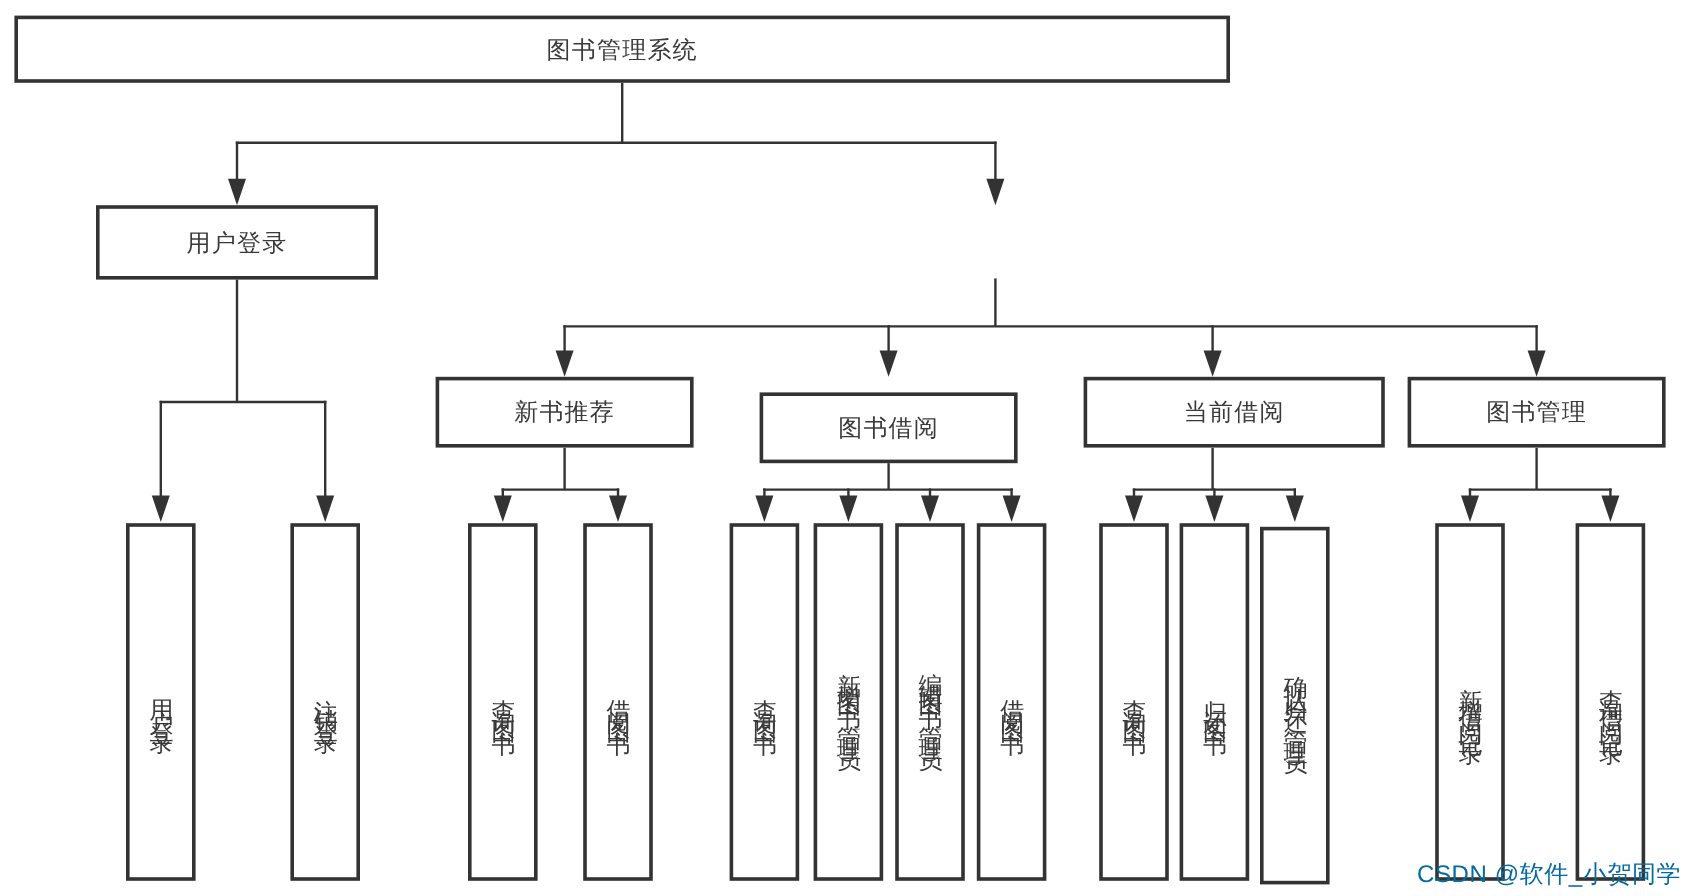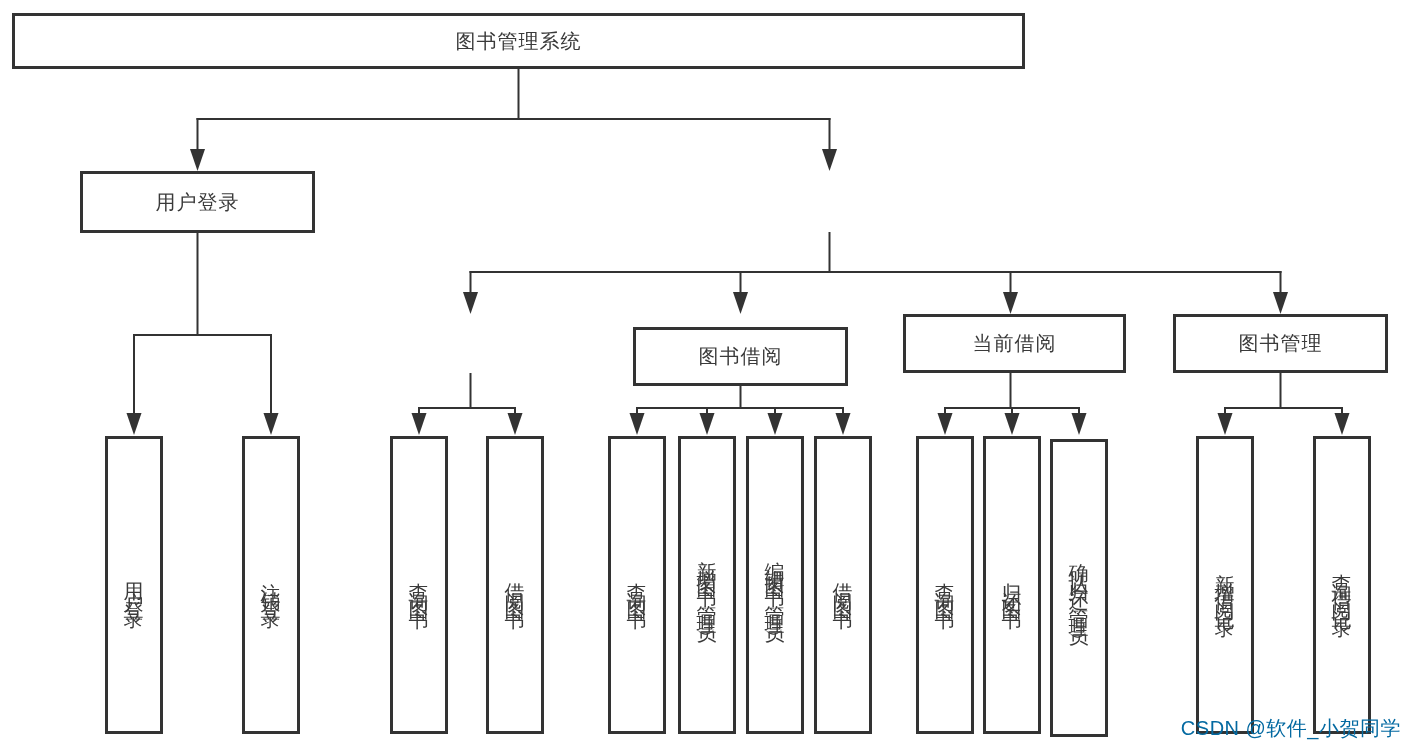--- a/index.html
+++ b/index.html
@@ -116,24 +116,27 @@
   </svg>
 
   <div class="node" style="left:12px;top:13px;width:1013px;height:56px">
     <span class="label">图书管理系统</span>
   </div>
 
   <div class="node" style="left:80px;top:171px;width:235px;height:62px">
     <span class="label">用户登录</span>
   </div>
 
+  <div class="node" style="left:363px;top:314px;width:215px;height:59px">
+    <span class="label">新书推荐</span>
+  </div>
   <div class="node" style="left:633px;top:327px;width:215px;height:59px">
     <span class="label">图书借阅</span>
   </div>
-  <div class="node" style="left:903px;top:314px;width:223px;height:59px">
+  <div class="node" style="left:903px;top:314px;width:251px;height:59px">
     <span class="label">当前借阅</span>
   </div>
   <div class="node" style="left:1173px;top:314px;width:215px;height:59px">
     <span class="label">图书管理</span>
   </div>
 
   <div class="node" style="left:105px;top:436px;width:58px;height:298px">
     <span class="vlabel">用户登录</span>
   </div>
   <div class="node" style="left:242px;top:436px;width:58px;height:298px">

